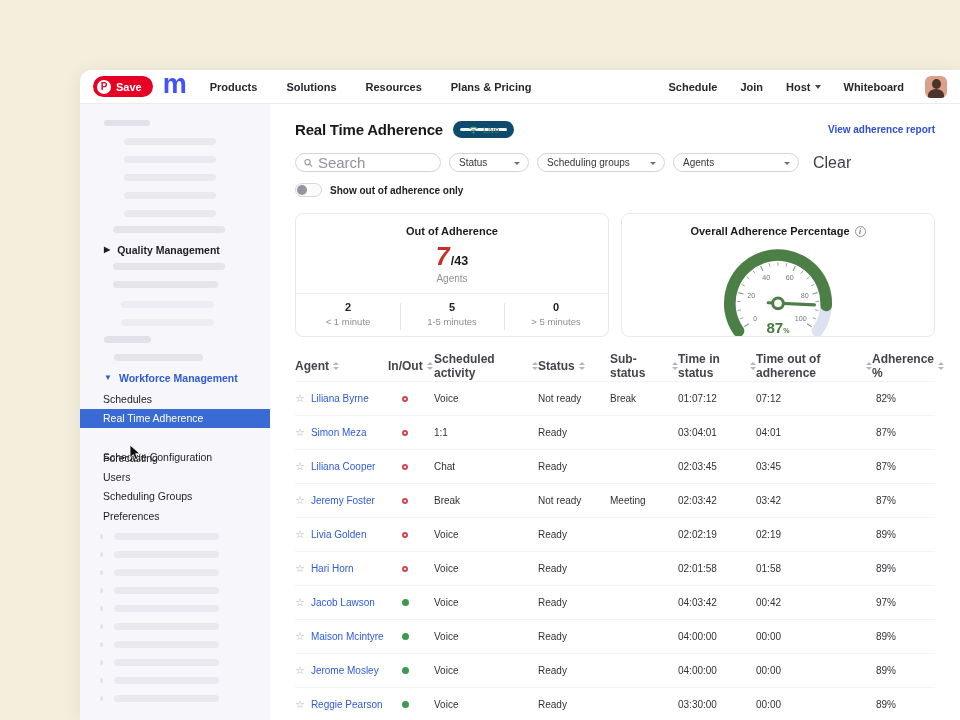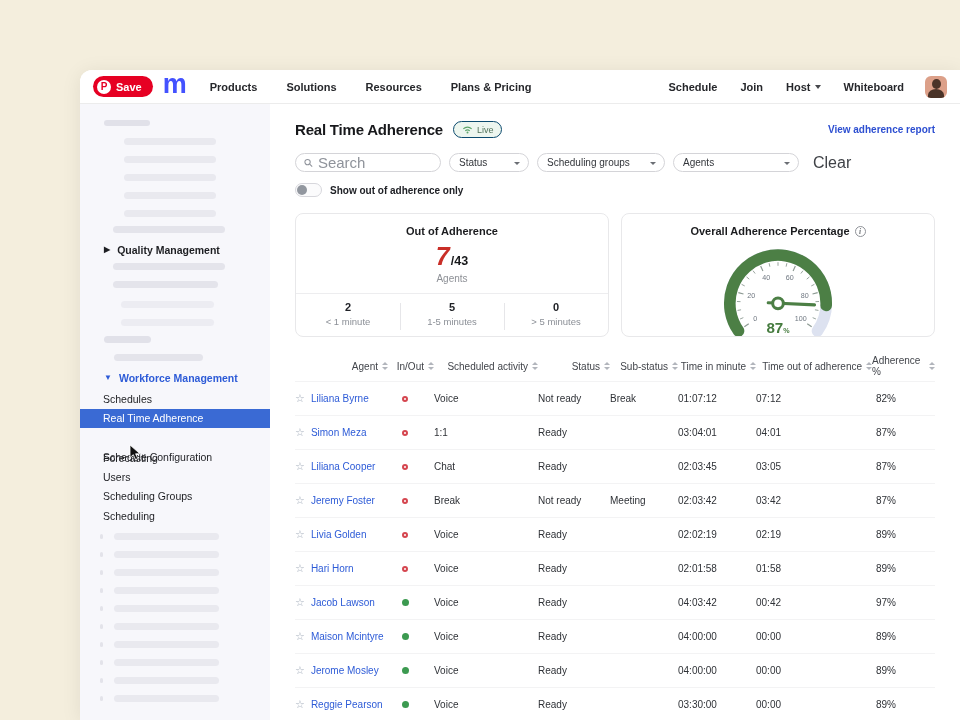--- a/index.html
+++ b/index.html
@@ -35,21 +35,21 @@
   .wfm-head .chev { color:#2d5bd7; }
   .wfm-item { padding-left:23px; height:19.5px; }
   .wfm-item.selected { background:#3a6ad4; color:#fff; }
   #cursor { position:absolute; left:49px; top:340px; width:12px; height:17px; z-index:5; pointer-events:none; }
 
   
   .main { position:absolute; left:190px; top:34px; right:0; bottom:0; background:#fff; overflow:hidden; }
   .hdr { display:flex; align-items:center; margin:17px 25px 0 25px; }
   .page-title { font-size:15px; font-weight:700; color:#17181b; letter-spacing:-.2px; }
   .live-badge { display:flex; align-items:center; gap:4px; margin-left:10px; height:17px; padding:0 8px;
-                background:#edf6ef; border:1px solid #0c4a6e; border-radius:9px; font-size:9px; color:#52735c; }
+                background:#edf6ef; border:7px solid #0c4a6e; border-radius:9px; font-size:9px; color:#52735c; }
   .report-link { margin-left:auto; font-size:10px; font-weight:700; color:#2d4fd1; cursor:pointer; }
 
   .filters { display:flex; align-items:center; gap:8px; margin:15px 25px 0 25px; }
   .search-box { display:flex; align-items:center; gap:5px; width:146px; height:19px; border:1px solid #d4d4d8;
                 border-radius:10px; padding:0 8px; background:#fff; }
   .search-box input { border:none; outline:none; width:100%; font-size:15px; color:#333; background:transparent; font-family:inherit; }
   .search-box input::placeholder { color:#8f939b; }
   .select { position:relative; height:19px; border:1px solid #d4d4d8; border-radius:10px; background:#fff;
             font-size:10px; color:#33363b; display:flex; align-items:center; padding:0 18px 0 9px; cursor:pointer; }
   .select .sel-caret { position:absolute; right:8px; top:8px; width:0; height:0;
@@ -76,21 +76,21 @@
   .bd-col { flex:1; text-align:center; padding-top:7px; position:relative; }
   .bd-col + .bd-col::before { content:""; position:absolute; left:0; top:9px; bottom:9px; width:1px; background:#e6e6e9; }
   .bd-val { font-size:11px; font-weight:700; color:#202227; }
   .bd-label { font-size:9.5px; color:#8b8f96; margin-top:3px; }
   .gauge-wrap { display:flex; justify-content:center; margin-top:2px; }
 
   
   .table { margin:14px 25px 0 25px; }
   .t-head, .t-row { display:grid; grid-template-columns:93px 46px 104px 72px 68px 78px 116px 63px; align-items:center; }
   .t-head { height:30px; }
-  .th { display:flex; align-items:center; font-size:10px; font-weight:400; color:#42454b; cursor:pointer;justify-content:flex-end; }
+  .th { display:flex; align-items:center; font-size:12px; font-weight:700; color:#42454b; cursor:pointer; }
   .sort { display:inline-flex; flex-direction:column; gap:1.5px; margin-left:4px; }
   .sort i { width:0; height:0; border-left:3px solid transparent; border-right:3px solid transparent; display:block; }
   .sort .up { border-bottom:3.5px solid #b2b5bc; }
   .sort .dn { border-top:3.5px solid #b2b5bc; }
   .t-row { height:34px; border-top:1px solid #f3f3f4; font-size:10px; color:#2f3237; }
   .agent-cell { display:flex; align-items:center; gap:6px; }
   .star { color:#a9b2bf; font-size:11px; line-height:1; cursor:pointer; }
   .agent-link { color:#2d5bd7; cursor:pointer; }
   .cell-dot { padding-left:14px; display:flex; align-items:center; }
   .dot-out { width:6px; height:6px; border:2px solid #d5464f; border-radius:50%; }
@@ -136,21 +136,21 @@
         <span class="chev">▼</span>
         <span>Workforce Management</span>
       </div>
       <div id="wfm-items">
           <div class="side-row wfm-item" style="top: 285px;">Schedules</div>
           <div class="side-row wfm-item selected" style="top: 304.5px;">Real Time Adherence</div>
           <div class="side-row wfm-item" style="top: 344px;">Forecasting</div>
           <div class="side-row wfm-item" style="top: 343.5px;">Schedule Configuration</div>
           <div class="side-row wfm-item" style="top: 363px;">Users</div>
           <div class="side-row wfm-item" style="top: 382.5px;">Scheduling Groups</div>
-          <div class="side-row wfm-item" style="top: 402px;">Scheduling</div>
+          <div class="side-row wfm-item" style="top: 402px;">Preferences</div>
         </div>
       <svg id="cursor" viewBox="0 0 12 17">
         <path d="M1,1 L1,13.6 L4.3,10.7 L6.5,15.6 L8.8,14.5 L6.6,9.8 L11,9.8 Z" fill="#111" stroke="#fff" stroke-width="0.8"></path>
       </svg>
     <div class="skel" style="left: 24px; top: 16px; width: 46px; height: 6px; background: rgb(225, 225, 233);"></div>
         <div class="skel" style="left: 44px; top: 34px; width: 92px; height: 7px;"></div>
         <div class="skel" style="left: 44px; top: 52px; width: 92px; height: 7px;"></div>
         <div class="skel" style="left: 44px; top: 70px; width: 92px; height: 7px;"></div>
         <div class="skel" style="left: 44px; top: 88px; width: 92px; height: 7px;"></div>
         <div class="skel" style="left: 44px; top: 106px; width: 92px; height: 7px;"></div>
@@ -320,21 +320,21 @@
               </span>
             </div>
             <div class="th">
               <span>Sub-status</span>
               <span class="sort">
                 <i class="up"></i>
                 <i class="dn"></i>
               </span>
             </div>
             <div class="th">
-              <span>Time in minute</span>
+              <span>Time in status</span>
               <span class="sort">
                 <i class="up"></i>
                 <i class="dn"></i>
               </span>
             </div>
             <div class="th">
               <span>Time out of adherence</span>
               <span class="sort">
                 <i class="up"></i>
                 <i class="dn"></i>
@@ -384,21 +384,21 @@
                 <span class="star">☆</span>
                 <span class="agent-link">Liliana Cooper</span>
               </div>
               <div class="cell-dot">
                 <span class="dot-out"></span>
               </div>
               <div>Chat</div>
               <div>Ready</div>
               <div></div>
               <div>02:03:45</div>
-              <div>03:05</div>
+              <div>03:45</div>
               <div class="cell-adh">87%</div>
             </div>
             <div class="t-row">
               <div class="agent-cell">
                 <span class="star">☆</span>
                 <span class="agent-link">Jeremy Foster</span>
               </div>
               <div class="cell-dot">
                 <span class="dot-out"></span>
               </div>

